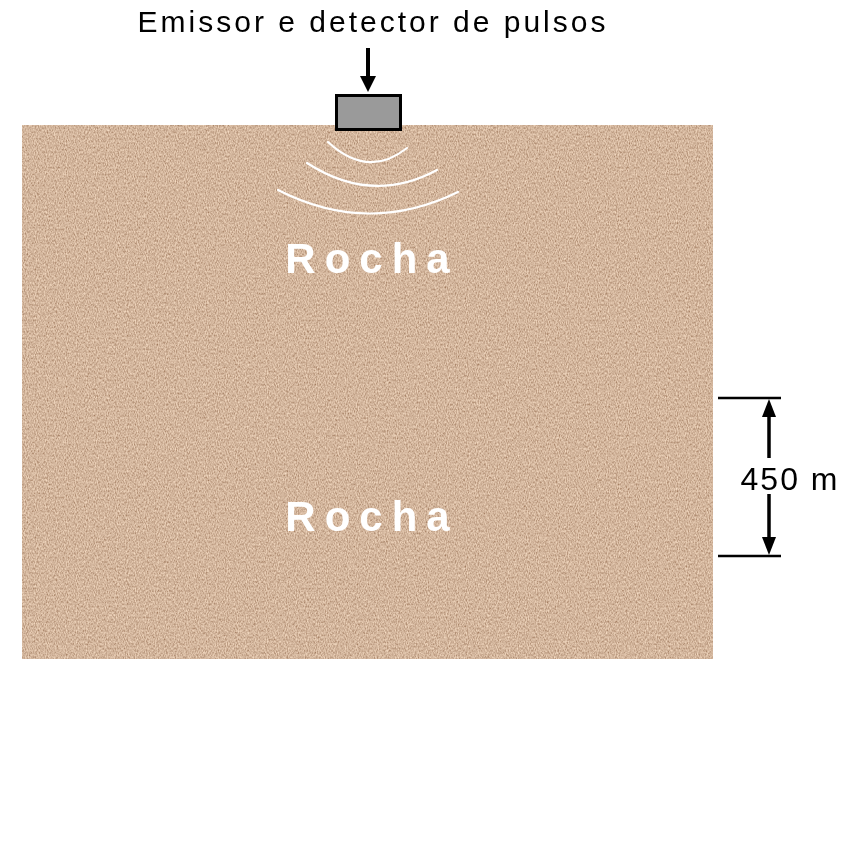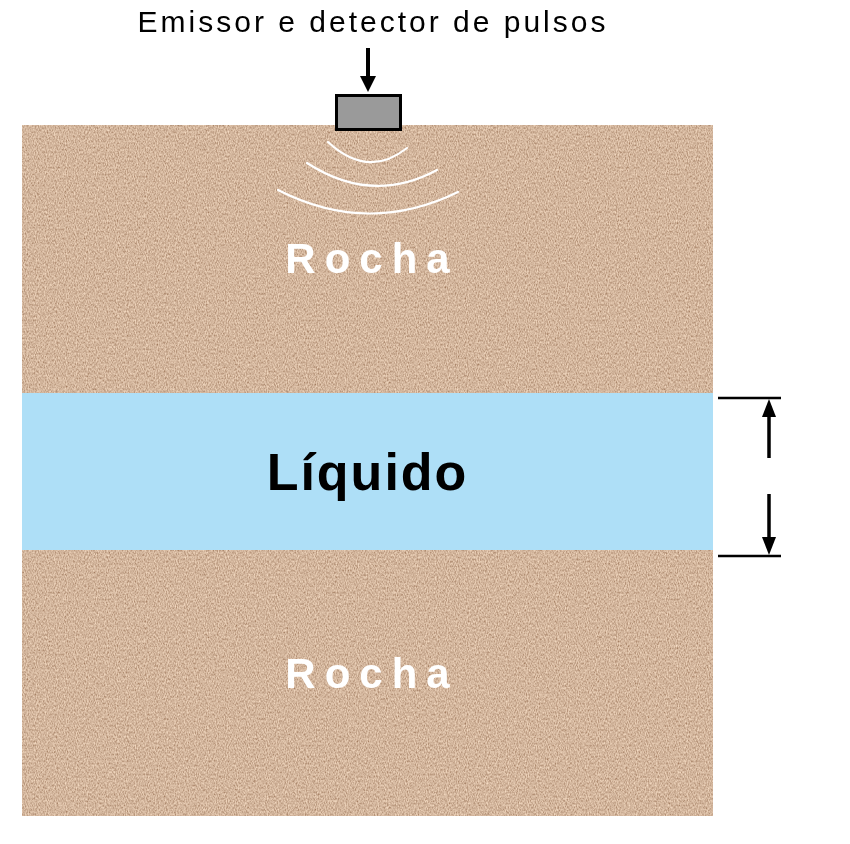--- a/index.html
+++ b/index.html
@@ -112,23 +112,20 @@
 
   <div class="device"></div>
 
   <div class="layers">
     <div class="layer rock-top">
       <svg class="tex" preserveAspectRatio="none">
         <rect x="0" y="0" width="100%" height="100%" filter="url(#rockNoise)" fill="#A67854"></rect>
       </svg>
       <div class="layer-label rock-label">Rocha</div>
     </div>
-    <div class="layer liquid">
-      <div class="layer-label liquid-label">Líquido</div>
-    </div>
     <div class="layer rock-bottom">
       <svg class="tex" preserveAspectRatio="none">
         <rect x="0" y="0" width="100%" height="100%" filter="url(#rockNoise)" fill="#A67854"></rect>
       </svg>
       <div class="layer-label rock-label">Rocha</div>
     </div>
   </div>
 
   <svg class="overlay" width="850" height="844" viewBox="0 0 850 844">
 
@@ -146,14 +143,15 @@
     <g stroke="#000000" fill="#000000">
       <line x1="718" y1="398" x2="781" y2="398" stroke-width="2.5"></line>
       <line x1="718" y1="556" x2="781" y2="556" stroke-width="2.5"></line>
       <line x1="769" y1="405" x2="769" y2="458" stroke-width="3.5"></line>
       <polygon points="769,399 762,417 776,417" stroke="none"></polygon>
       <line x1="769" y1="494" x2="769" y2="549" stroke-width="3.5"></line>
       <polygon points="769,555 762,537 776,537" stroke="none"></polygon>
     </g>
   </svg>
 
+  <div class="dim-label">450 m</div>
 
 </div>
 
 </body></html>

